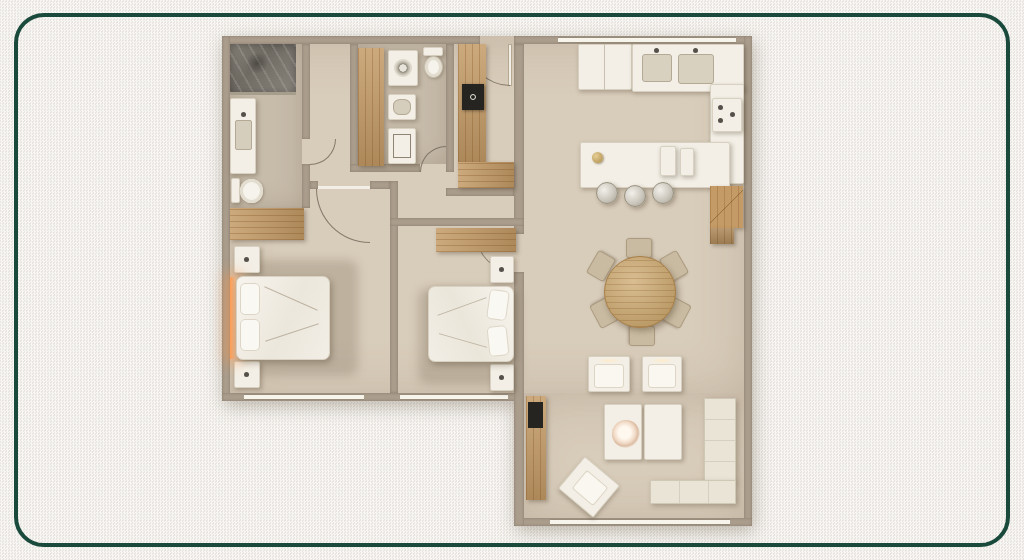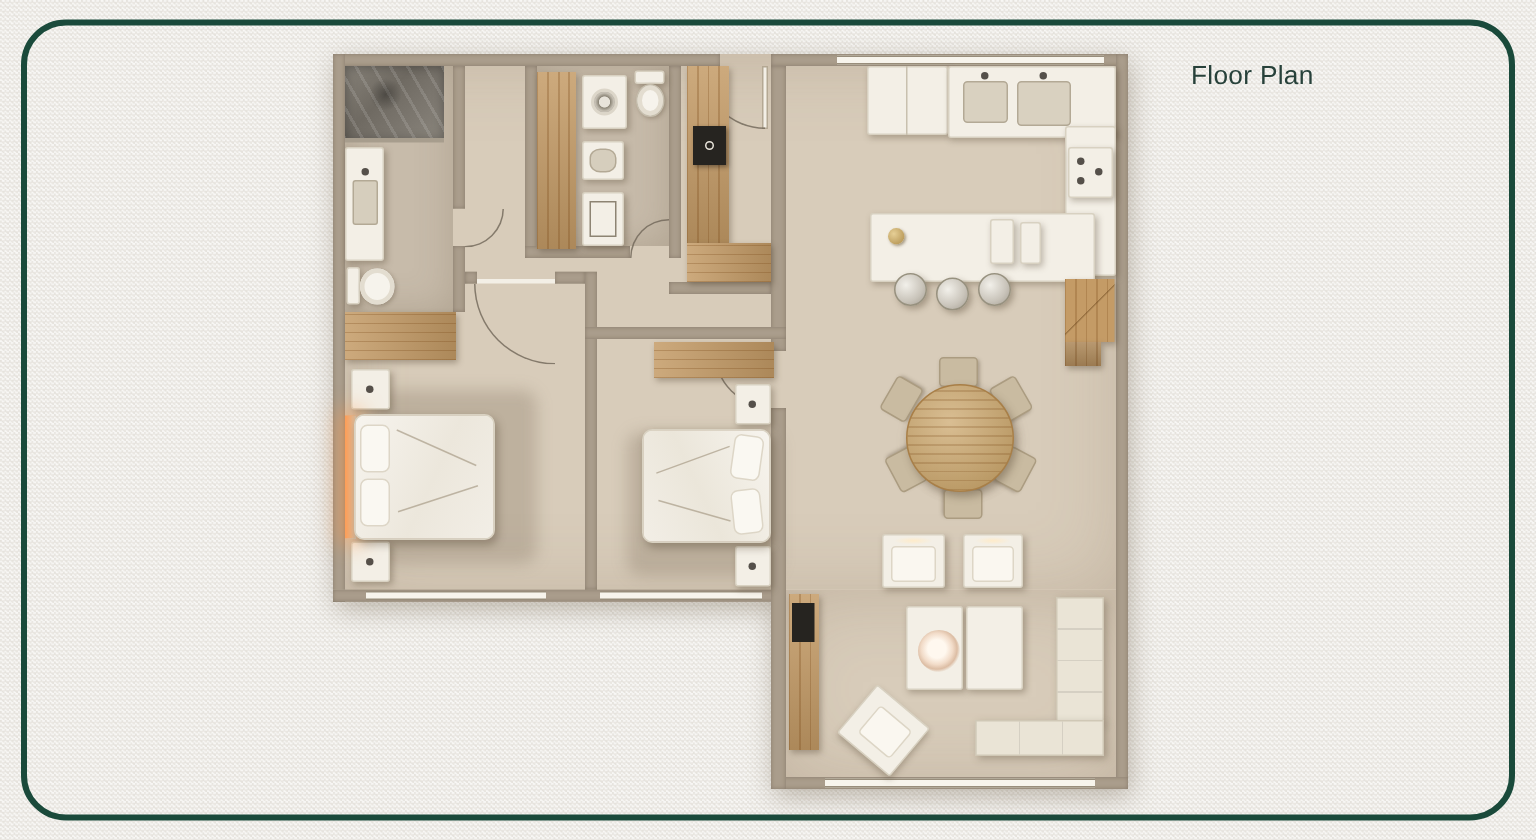--- a/index.html
+++ b/index.html
@@ -57,21 +57,20 @@
     box-shadow:2px 2px 5px rgba(90,75,55,.35)}
   .crease{border-top:1px solid rgba(150,135,112,.55)}
   .knob{width:5px;height:5px;border-radius:50%;background:#55504a}
 </style>
 </head>
 <body>
 
 <div class="frame"></div>
 
 <div class="title">
-  <div>Floor Plan</div>
 </div>
 
 <div class="plan">
 
   <div class="floor" style="left:0;top:0;width:530px;height:365px"></div>
   <div class="floor" style="left:292px;top:357px;width:238px;height:133px"></div>
   <div class="bathfloor" style="left:8px;top:8px;width:72px;height:164px"></div>
   <div class="bathfloor" style="left:136px;top:8px;width:88px;height:120px"></div>
 
   <div class="shadow-blob" style="left:24px;top:224px;width:112px;height:116px"></div>

